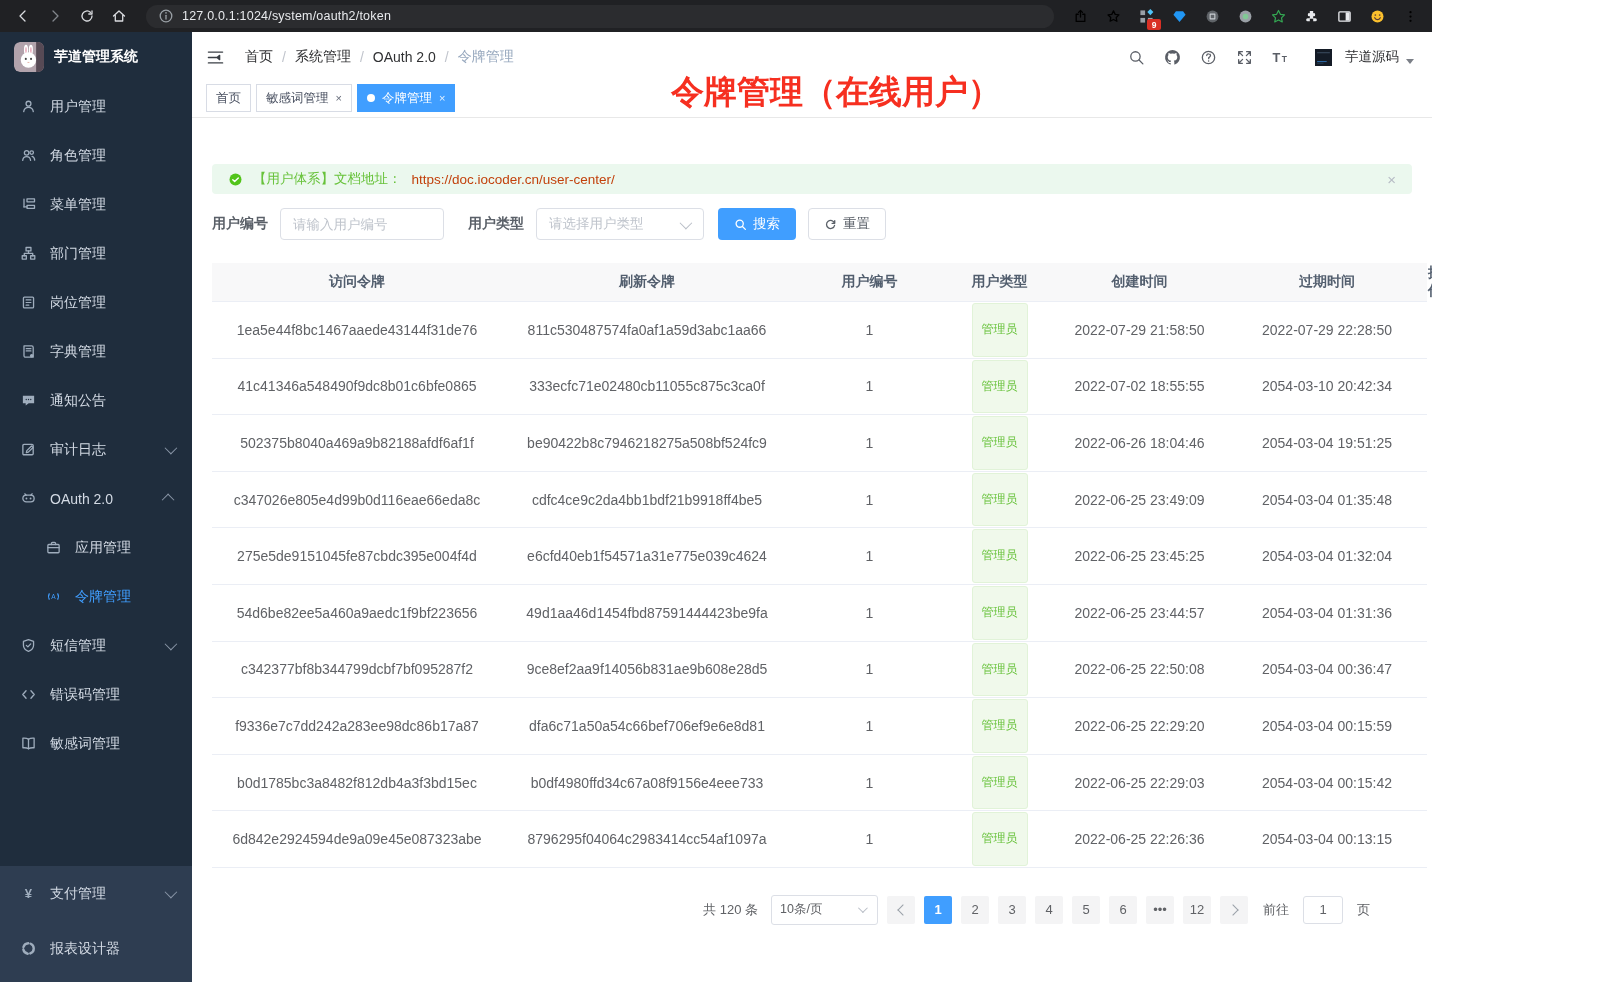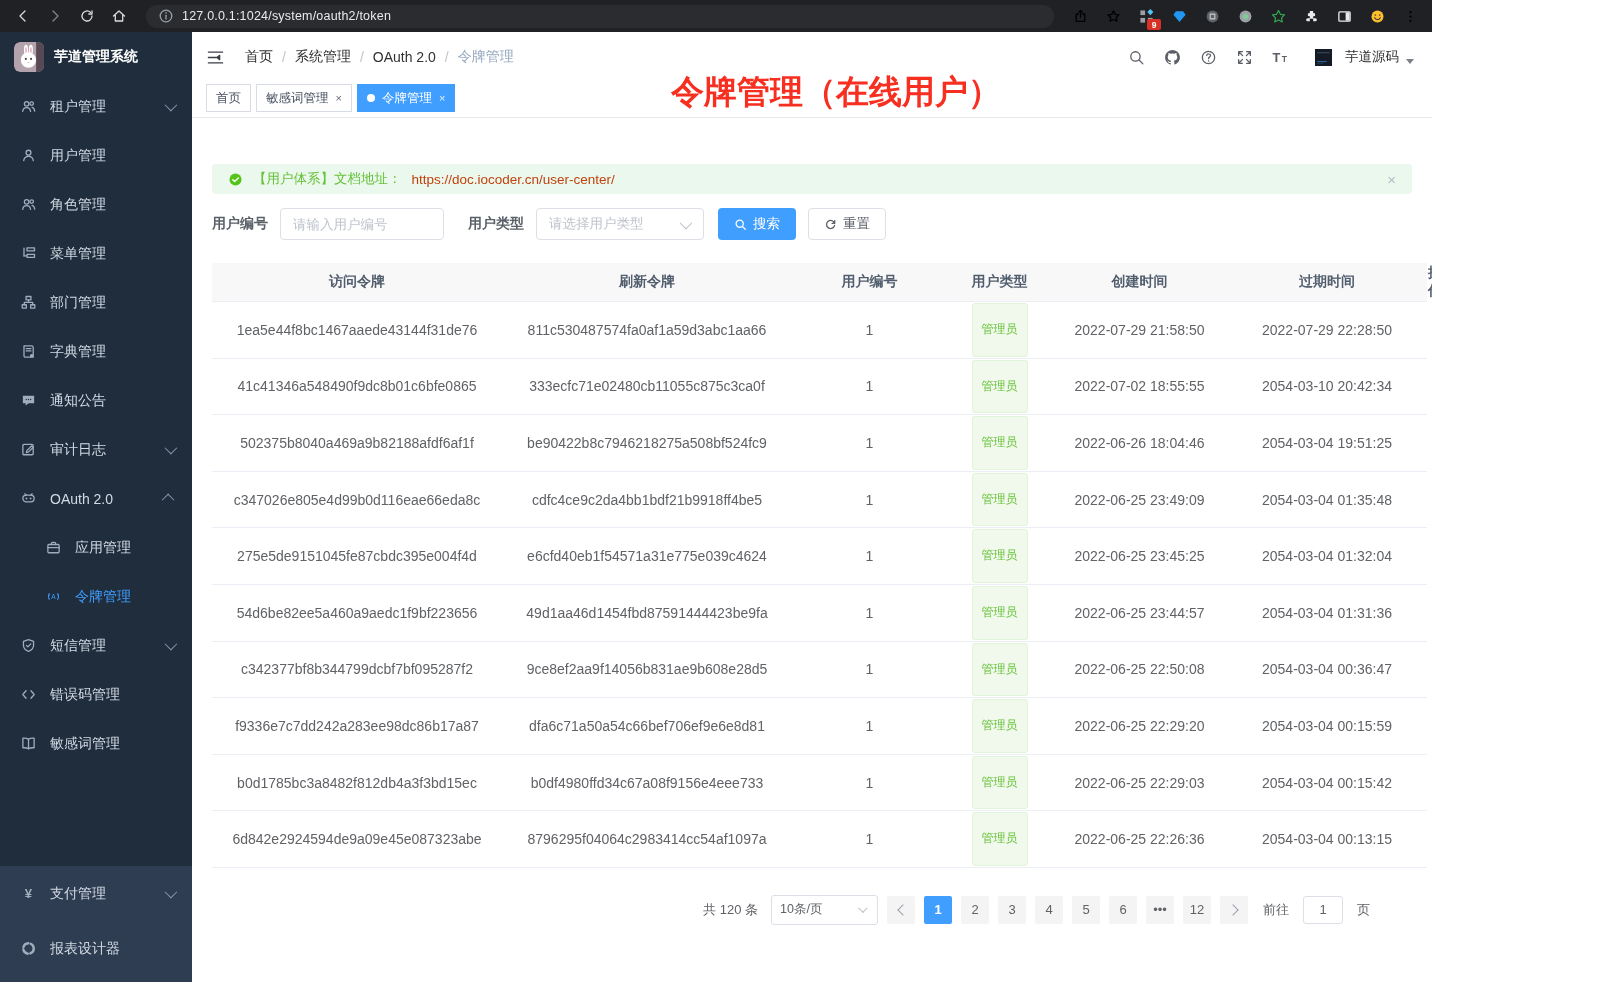--- a/index.html
+++ b/index.html
@@ -265,32 +265,20 @@
               <circle cx="9.1" cy="9" r=".55" fill="#444"></circle>
               <path d="M7.2 10.9h1" stroke="#d98" stroke-width=".7"></path>
             </svg>
           </span>
         <span class="ttl">芋道管理系统</span>
       </div>
       <nav class="menu" id="menu-slot">
           <div class="m-item">
             <span class="icn">
               <svg viewBox="0 0 16 16" fill="none" stroke="currentColor" stroke-width="1.3" stroke-linecap="round" stroke-linejoin="round">
-                <circle cx="6" cy="5.1" r="2.4"></circle>
-                <path d="M1.8 13.2c.3-2.7 2-4.1 4.2-4.1s3.9 1.4 4.2 4.1"></path>
-                <circle cx="11.4" cy="4.9" r="1.9"></circle>
-                <path d="M11.8 8.9c1.6.4 2.6 1.7 2.8 4"></path>
-              </svg>
-            </span>
-            <span class="lbl">租户管理</span>
-            <span class="chev down"></span>
-          </div>
-          <div class="m-item">
-            <span class="icn">
-              <svg viewBox="0 0 16 16" fill="none" stroke="currentColor" stroke-width="1.3" stroke-linecap="round" stroke-linejoin="round">
                 <circle cx="8" cy="5" r="2.6"></circle>
                 <path d="M2.9 13.4c.4-3 2.4-4.4 5.1-4.4s4.7 1.4 5.1 4.4"></path>
               </svg>
             </span>
             <span class="lbl">用户管理</span>
           </div>
           <div class="m-item">
             <span class="icn">
               <svg viewBox="0 0 16 16" fill="none" stroke="currentColor" stroke-width="1.3" stroke-linecap="round" stroke-linejoin="round">
                 <circle cx="6" cy="5.1" r="2.4"></circle>
@@ -316,20 +304,29 @@
             <span class="icn">
               <svg viewBox="0 0 16 16" fill="none" stroke="currentColor" stroke-width="1.3" stroke-linecap="round" stroke-linejoin="round">
                 <rect x="5.4" y="1.6" width="5.2" height="3.6"></rect>
                 <line x1="8" y1="5.2" x2="8" y2="7.8"></line>
                 <path d="M3.5 10.4V7.8h9v2.6"></path>
                 <rect x="1.3" y="10.4" width="4.4" height="3.5"></rect>
                 <rect x="10.3" y="10.4" width="4.4" height="3.5"></rect>
               </svg>
             </span>
             <span class="lbl">部门管理</span>
+          </div>
+          <div class="m-item">
+            <span class="icn">
+              <svg viewBox="0 0 16 16" fill="none" stroke="currentColor" stroke-width="1.3" stroke-linecap="round" stroke-linejoin="round">
+                <rect x="2.6" y="2.2" width="10.8" height="11.6" rx="1"></rect>
+                <path d="M5.4 5.2h5.2M5.4 8h5.2M5.4 10.8h3" stroke-width="1.1"></path>
+              </svg>
+            </span>
+            <span class="lbl">岗位管理</span>
           </div>
           <div class="m-item">
             <span class="icn">
               <svg viewBox="0 0 16 16" fill="none" stroke="currentColor" stroke-width="1.3" stroke-linecap="round" stroke-linejoin="round">
                 <path d="M3.2 2h8.2A1.6 1.6 0 0 1 13 3.6V14H4.8A1.6 1.6 0 0 1 3.2 12.4z"></path>
                 <line x1="5.6" y1="5" x2="10.6" y2="5"></line>
                 <line x1="5.6" y1="7.4" x2="10.6" y2="7.4"></line>
                 <circle cx="11.4" cy="12.6" r="1.9" fill="currentColor" stroke="none"></circle>
               </svg>
             </span>

